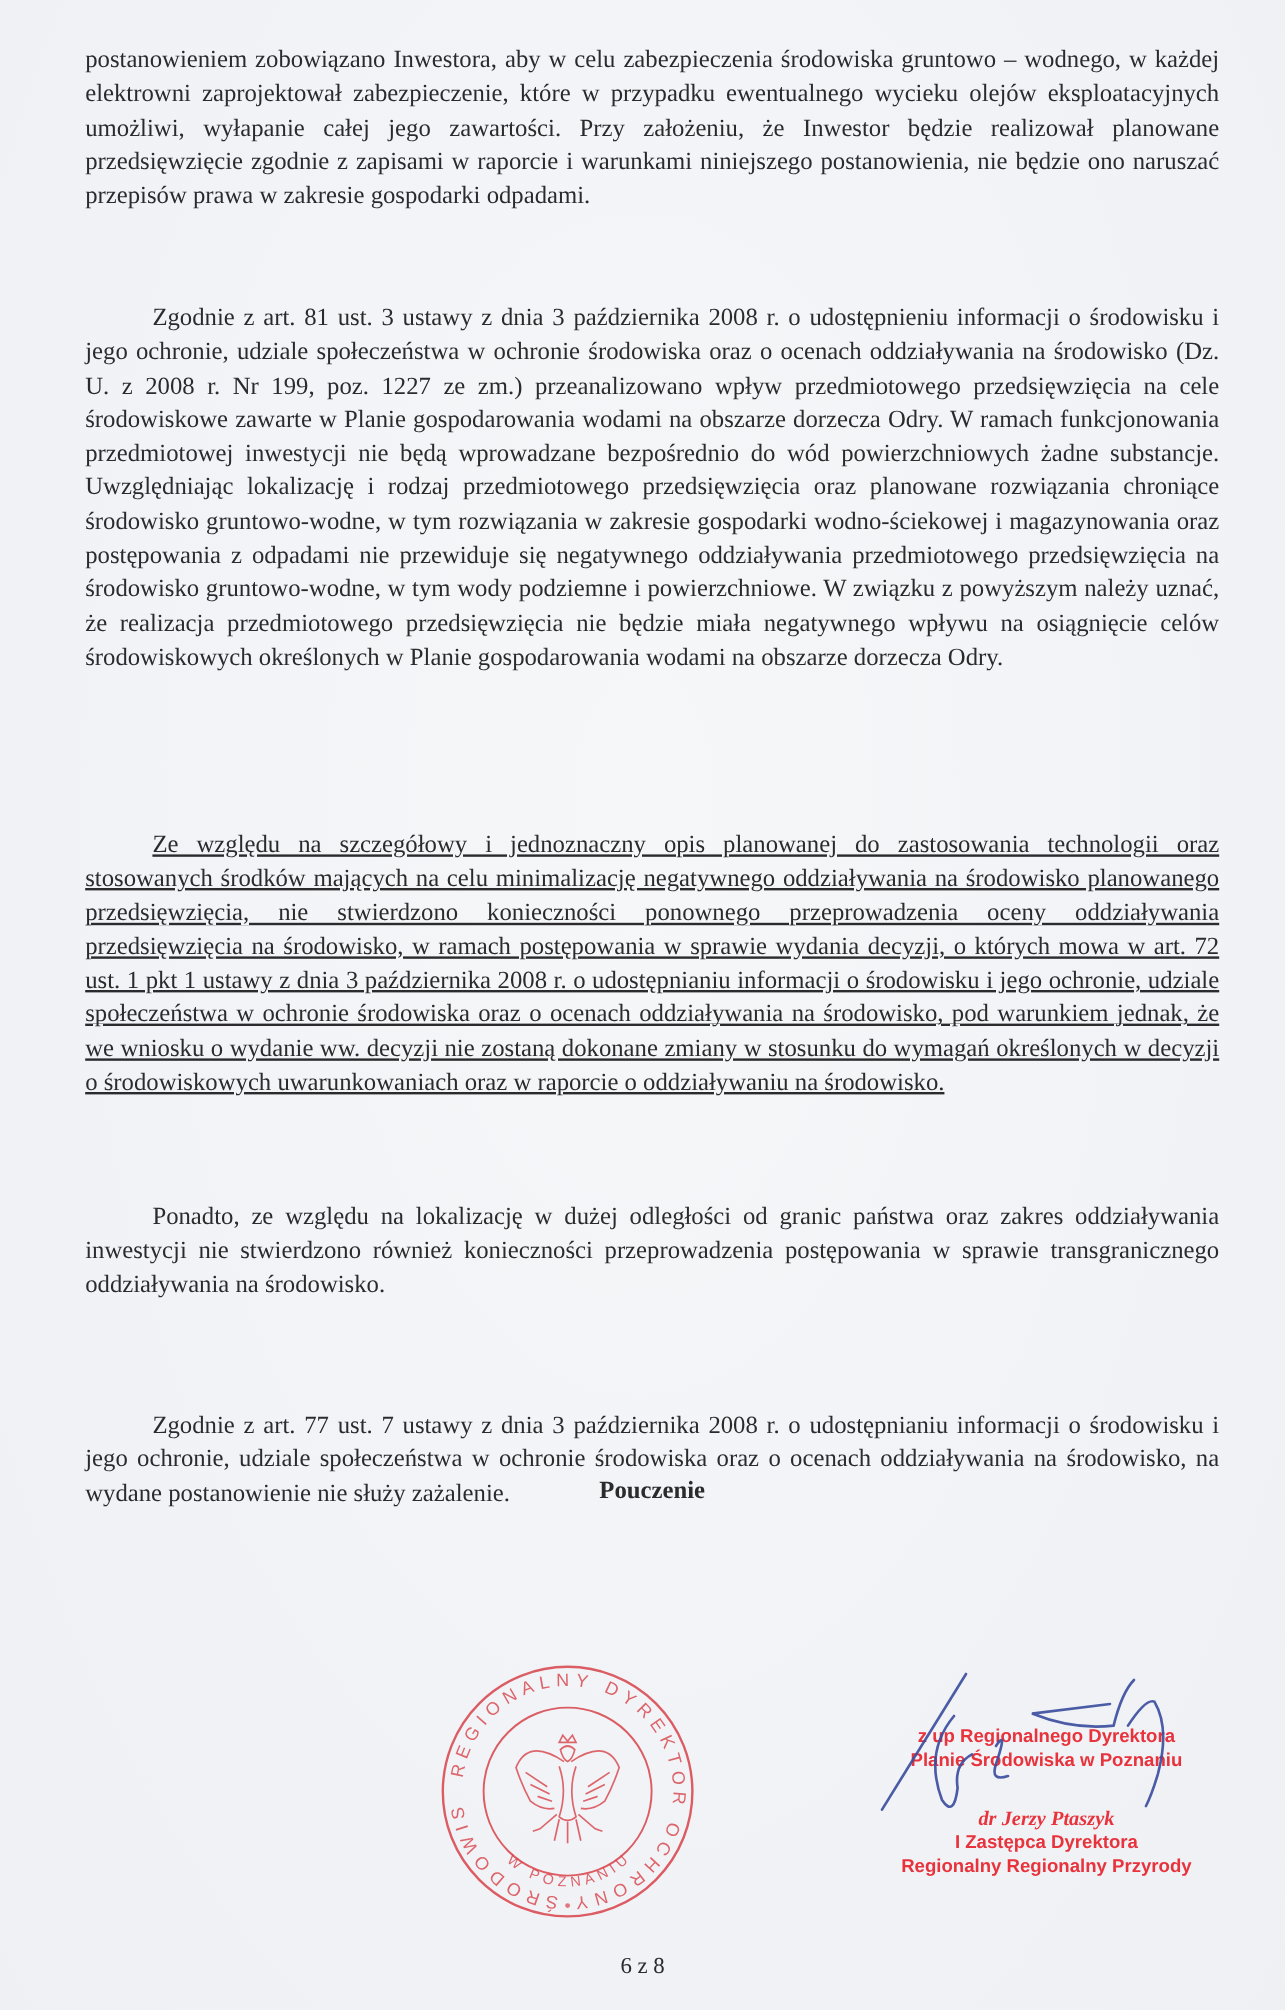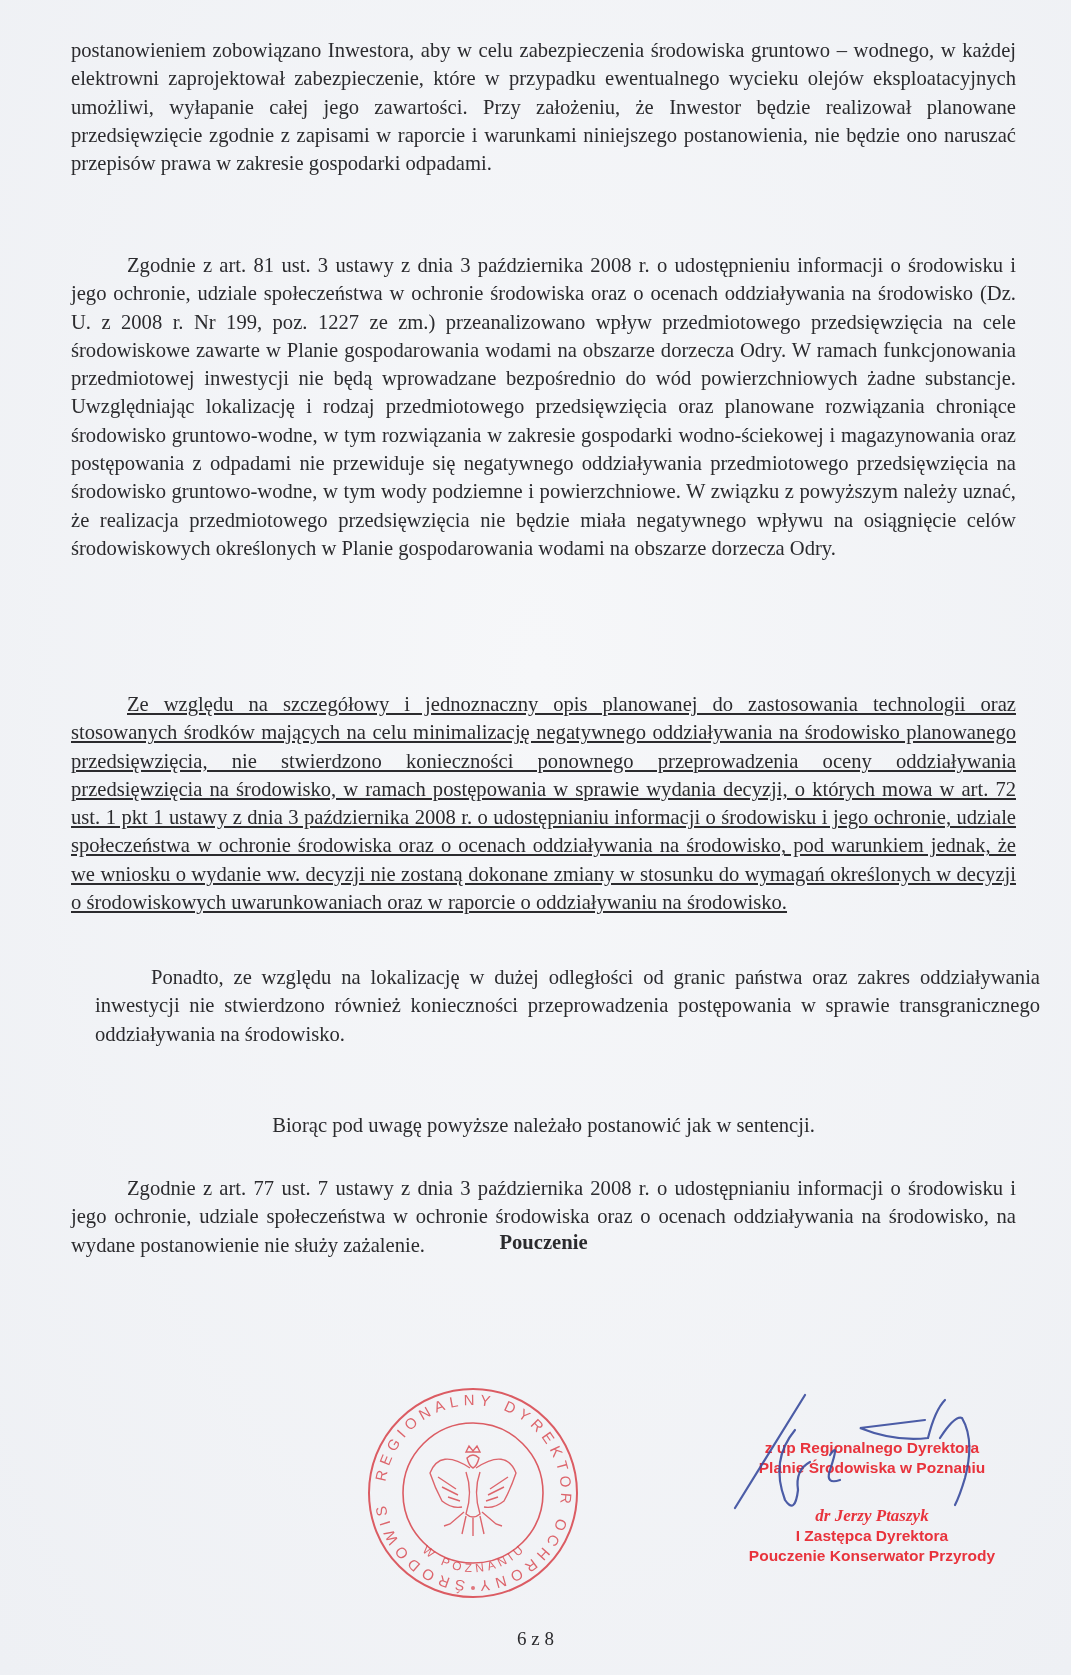--- a/index.html
+++ b/index.html
@@ -54,25 +54,24 @@
   </p>
 
   <p class="para" style="top:251px;">
     <span class="indent"></span><span>Zgodnie z art. 81 ust. 3 ustawy z dnia 3 października 2008 r. o udostępnieniu informacji o środowisku i jego ochronie, udziale społeczeństwa w ochronie środowiska oraz o ocenach oddziaływania na środowisko (Dz. U. z 2008 r. Nr 199, poz. 1227 ze zm.) przeanalizowano wpływ przedmiotowego przedsięwzięcia na cele środowiskowe zawarte w Planie gospodarowania wodami na obszarze dorzecza Odry. W ramach funkcjonowania przedmiotowej inwestycji nie będą wprowadzane bezpośrednio do wód powierzchniowych żadne substancje. Uwzględniając lokalizację i rodzaj przedmiotowego przedsięwzięcia oraz planowane rozwiązania chroniące środowisko gruntowo-wodne, w tym rozwiązania w zakresie gospodarki wodno-ściekowej i magazynowania oraz postępowania z odpadami nie przewiduje się negatywnego oddziaływania przedmiotowego przedsięwzięcia na środowisko gruntowo-wodne, w tym wody podziemne i powierzchniowe. W związku z powyższym należy uznać, że realizacja przedmiotowego przedsięwzięcia nie będzie miała negatywnego wpływu na osiągnięcie celów środowiskowych określonych w Planie gospodarowania wodami na obszarze dorzecza Odry.</span>
   </p>
 
   <p class="para" style="top:690px;text-decoration:underline;">
     <span class="indent"></span><span>Ze względu na szczegółowy i jednoznaczny opis planowanej do zastosowania technologii oraz stosowanych środków mających na celu minimalizację negatywnego oddziaływania na środowisko planowanego przedsięwzięcia, nie stwierdzono konieczności ponownego przeprowadzenia oceny oddziaływania przedsięwzięcia na środowisko, w ramach postępowania w sprawie wydania decyzji, o których mowa w art. 72 ust. 1 pkt 1 ustawy z dnia 3 października 2008 r. o udostępnianiu informacji o środowisku i jego ochronie, udziale społeczeństwa w ochronie środowiska oraz o ocenach oddziaływania na środowisko, pod warunkiem jednak, że we wniosku o wydanie ww. decyzji nie zostaną dokonane zmiany w stosunku do wymagań określonych w decyzji o środowiskowych uwarunkowaniach oraz w raporcie o oddziaływaniu na środowisko.</span>
   </p>
 
-  <p class="para" style="top:963px;margin-left:24px;">
+  <p class="para" style="top:1000px;">
     <span class="indent"></span><span>Ponadto, ze względu na lokalizację w dużej odległości od granic państwa oraz zakres oddziaływania inwestycji nie stwierdzono również konieczności przeprowadzenia postępowania w sprawie transgranicznego oddziaływania na środowisko.</span>
   </p>
 
-  <div class="center-line" style="top:1111px;">Biorąc pod uwagę powyższe należało postanowić jak w sentencji.</div>
 
   <div class="center-line heading" style="top:1228px;">Pouczenie</div>
 
   <p class="para" style="top:1174px;">
     <span class="indent"></span><span>Zgodnie z art. 77 ust. 7 ustawy z dnia 3 października 2008 r. o udostępnianiu informacji o środowisku i jego ochronie, udziale społeczeństwa w ochronie środowiska oraz o ocenach oddziaływania na środowisko, na wydane postanowienie nie służy zażalenie.</span>
   </p>
 
   <svg class="stamp" viewBox="0 0 222 222">
     <defs>
       <path id="stampArc" d="M 111,111 m -88,0 a 88,88 0 1,1 176,0 a 88,88 0 1,1 -176,0"></path>
@@ -100,21 +99,21 @@
       <path d="M104,134 l-4,18 M111,136 l0,18 M118,134 l4,18"></path>
     </g>
     <circle cx="111" cy="206" r="2" fill="#d8424a" opacity="0.7"></circle>
   </svg>
 
   <div class="sigblock">
     <div class="l1">z up  Regionalnego Dyrektora</div>
     <div class="l2">Planie Środowiska w Poznaniu</div>
     <div class="name">dr  Jerzy Ptaszyk</div>
     <div class="r1">I Zastępca Dyrektora</div>
-    <div class="r2">Pouczenie Konserwator Przyrody</div>
+    <div class="r2">Regionalny Regionalny Przyrody</div>
   </div>
 
   <svg class="signature" viewBox="0 0 340 130">
     <g fill="none" stroke="#3a4c9e" stroke-width="2.2" stroke-linecap="round" opacity="0.9">
       <path d="M 105,5 L 35,118"></path>
       <path d="M 95,40 Q 70,70 85,110 Q 95,125 98,100 Q 95,80 110,72"></path>
       <path d="M 130,65 Q 140,50 130,80 Q 125,95 140,90"></path>
       <path d="M 225,30 L 160,38 Q 195,52 228,48 Q 235,20 245,10"></path>
       <path d="M 240,48 Q 255,25 262,28 Q 275,50 265,88 Q 260,105 255,115"></path>
     </g>

